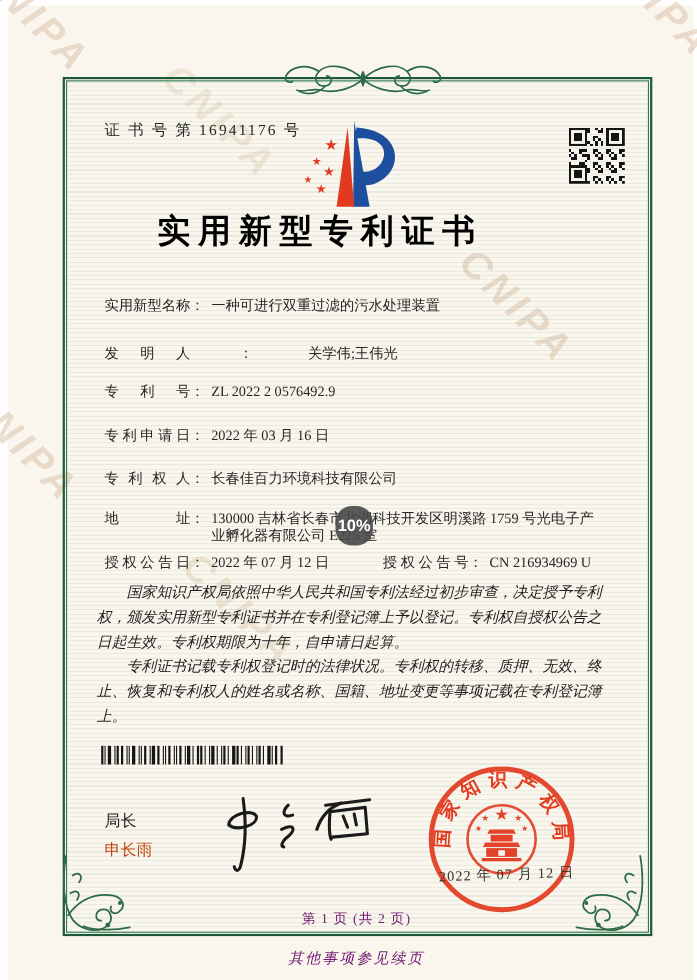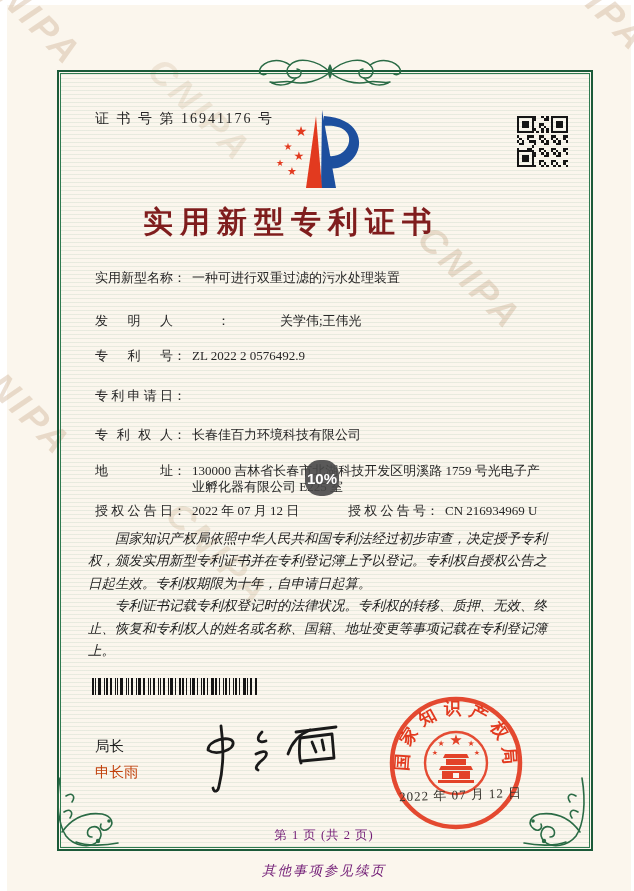--- a/index.html
+++ b/index.html
@@ -47,21 +47,21 @@
     position:absolute;left:95px;top:110px;
     font-size:14px;letter-spacing:2px;color:#262626;
   }
 
   .logo{position:absolute;left:266px;top:108px;width:110px;height:82px;}
   .qr{position:absolute;left:517px;top:116px;width:51px;height:51px;}
 
   .title{
     position:absolute;left:57px;top:190px;width:468px;
     text-align:center;font-size:30px;font-weight:bold;
-    letter-spacing:7px;color:#7f1d1d;margin-top:12px;
+    letter-spacing:7px;color:#000000;
   }
 
   .fields{position:absolute;left:95px;top:268px;width:452px;font-size:13px;color:#262626;}
   .frow{position:absolute;left:0;display:flex;width:452px;line-height:16px;}
   .frow .lbl{display:inline-block;width:78px;text-align-last:justify;flex:none;}
   .frow .cln{flex:none;margin-right:6px;}
   .frow .val{flex:1;}
   .r1{top:2px;} .r2{top:45px;gap:44px;} .r3{top:80px;} .r4{top:120px;}
   .r5{top:159px;} .r6{top:195px;} .r7{top:235px;}
   .pair2{position:absolute;left:253px;top:0;display:flex;white-space:nowrap;}
@@ -395,20 +395,21 @@
     <span class="val">关学伟;王伟光</span>
   </div>
   <div class="frow r3">
     <span class="lbl">专利号</span>
       <span class="cln">：</span>
     <span class="val">ZL 2022 2 0576492.9</span>
   </div>
   <div class="frow r4">
     <span class="lbl">专利申请日</span>
       <span class="cln">：</span>
+    <span class="val">2022 年 03 月 16 日</span>
   </div>
   <div class="frow r5">
     <span class="lbl">专利权人</span>
       <span class="cln">：</span>
     <span class="val">长春佳百力环境科技有限公司</span>
   </div>
   <div class="frow r6">
     <span class="lbl">地址</span>
       <span class="cln">：</span>
     <span class="val">130000 吉林省长春市北湖科技开发区明溪路 1759 号光电子产业孵化器有限公司 E225 室</span>

